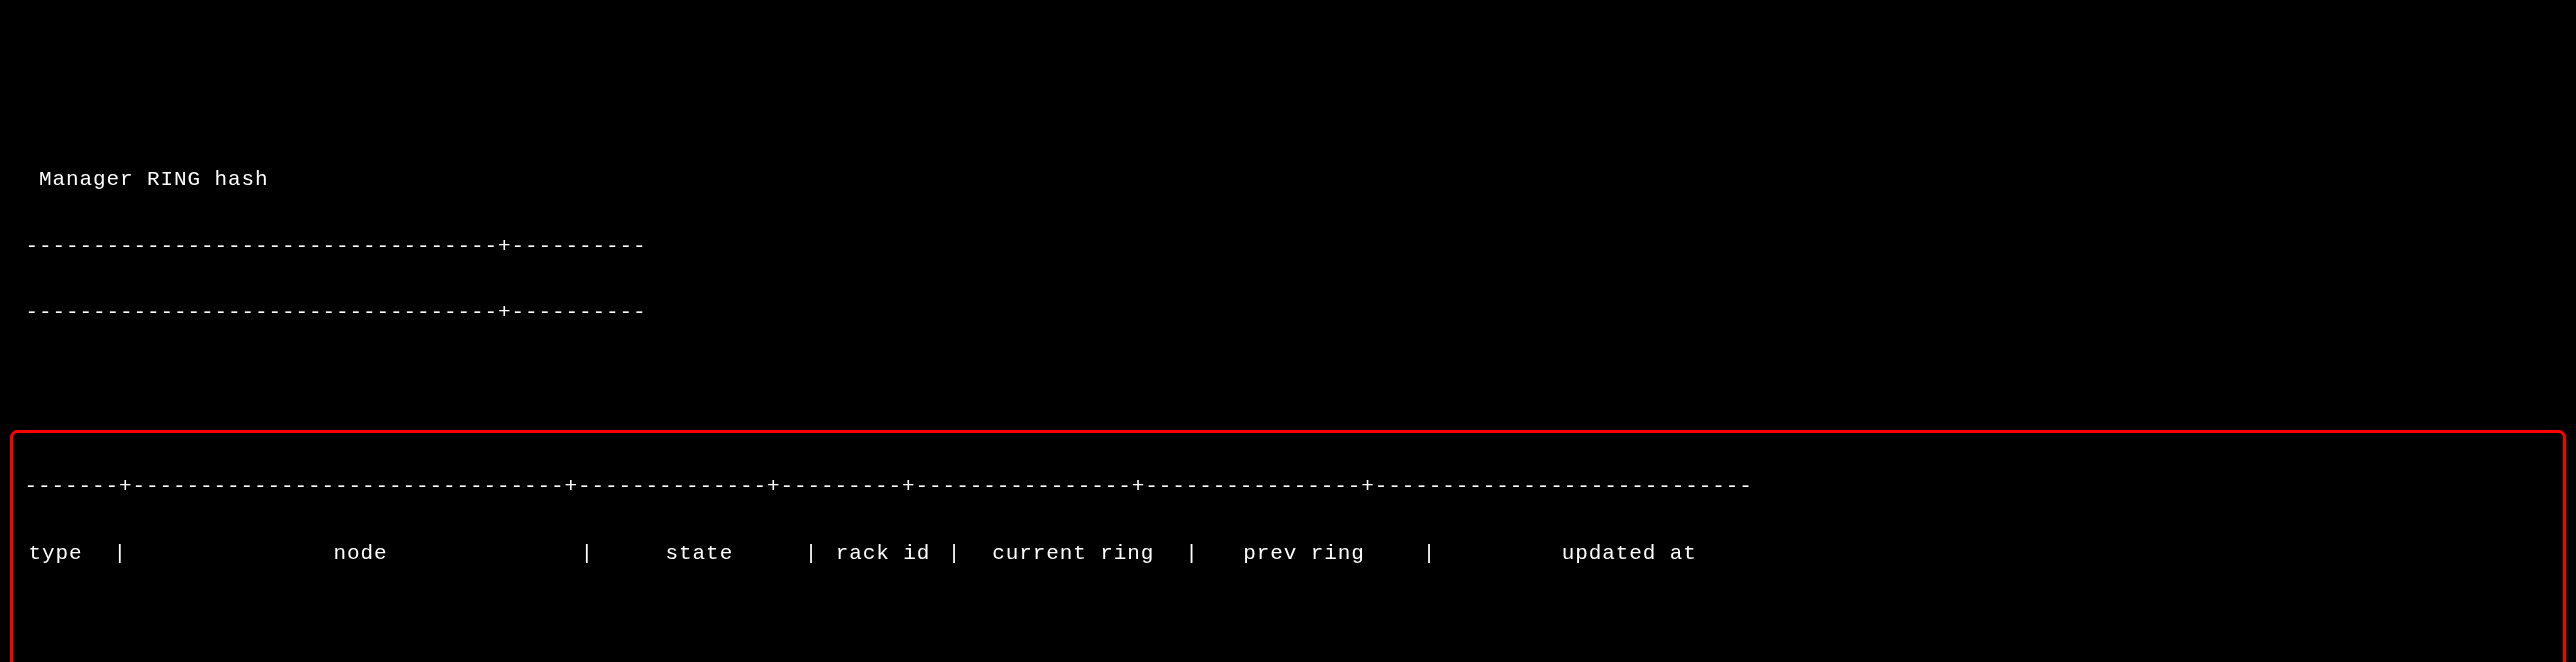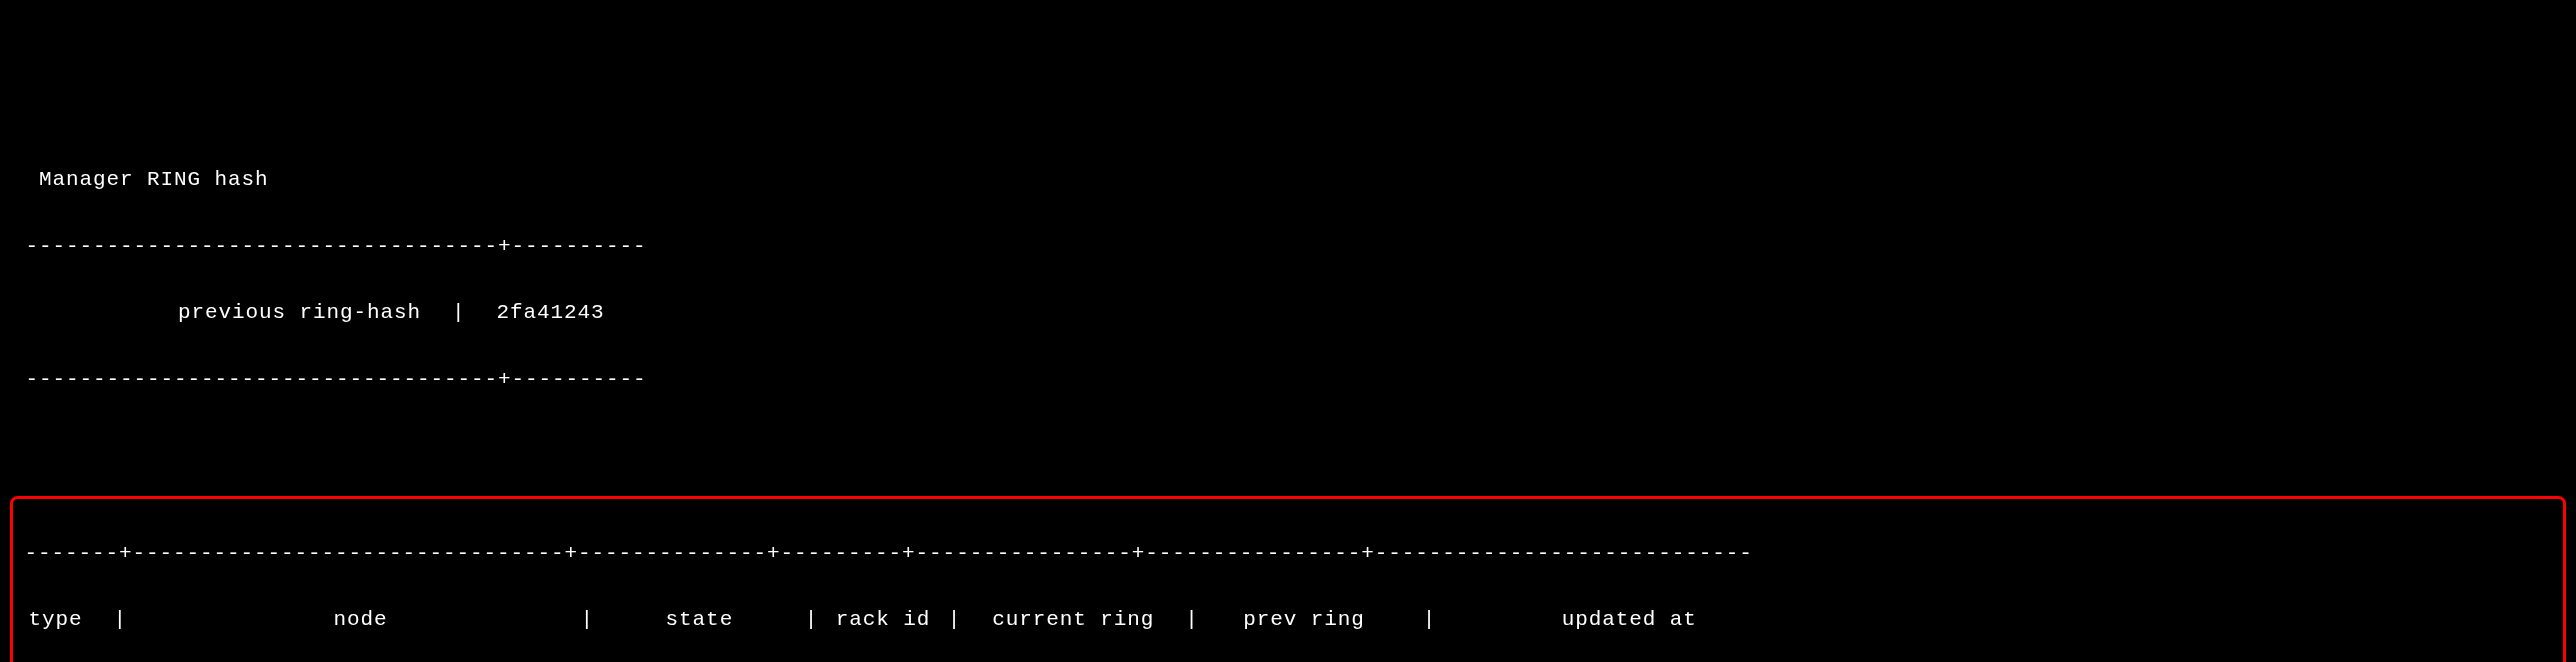--- a/index.html
+++ b/index.html
@@ -28,21 +28,20 @@
     }
   </style>
 </head>
 <body>
 
 
 
 <div class="terminal">
 <div> Manager RING hash</div>
 <div>-----------------------------------+----------</div>
-<div><span>           previous ring-hash</span>  |  <span>2fa41243</span></div>
 <div>-----------------------------------+----------</div>
 </div>
 
 <div class="highlight-box">
 <div>-------+--------------------------------+--------------+---------+----------------+----------------+----------------------------</div>
 <div><span>type </span> | <span>              node             </span> | <span>    state    </span> |<span> rack id</span> |<span>  current ring </span> |<span>   prev ring   </span> |<span>         updated at        </span></div>
 
 
 
 

